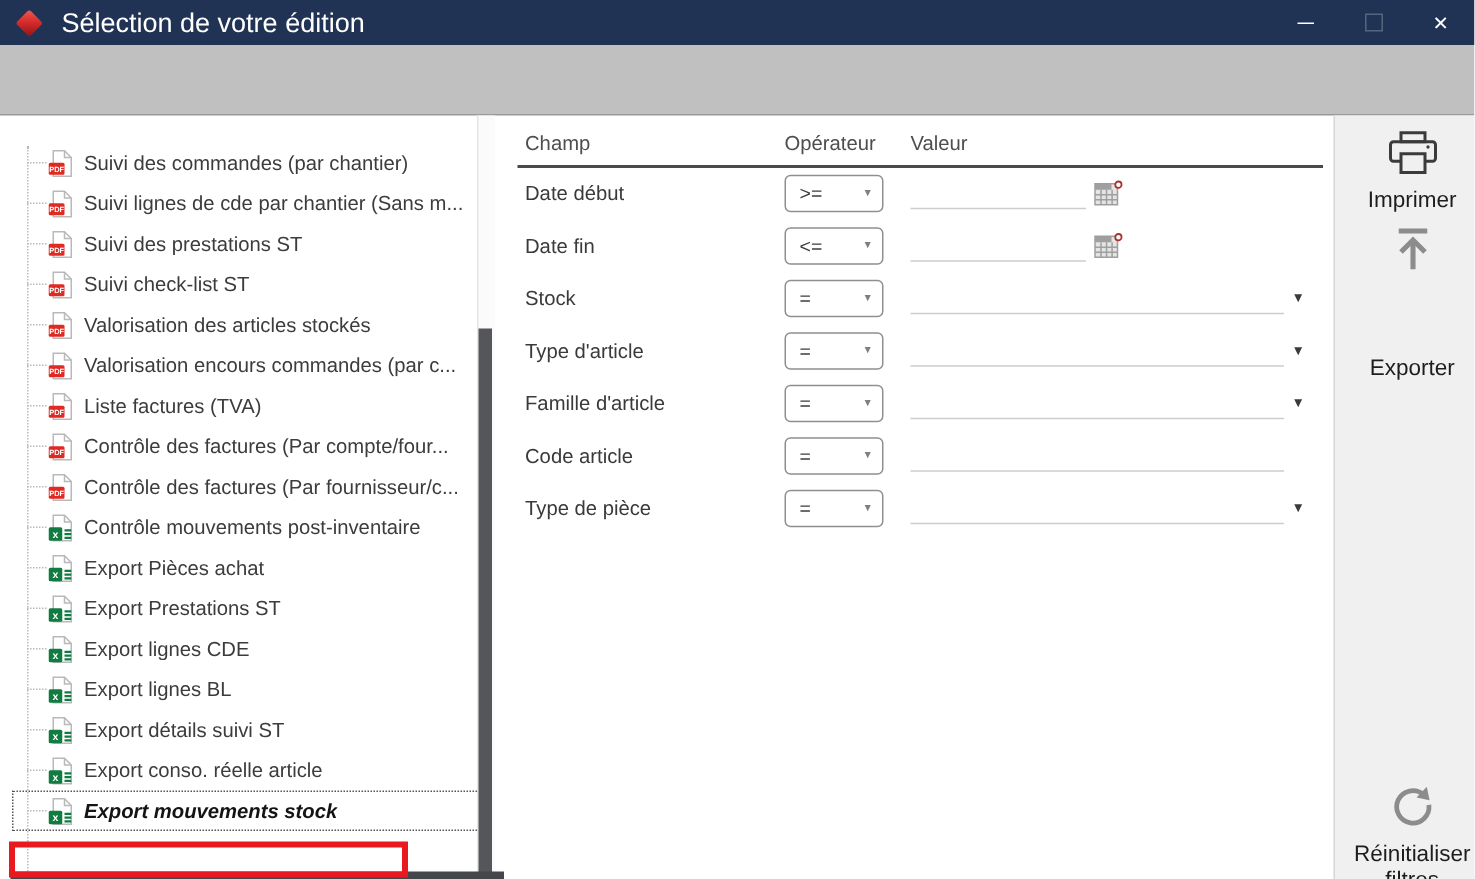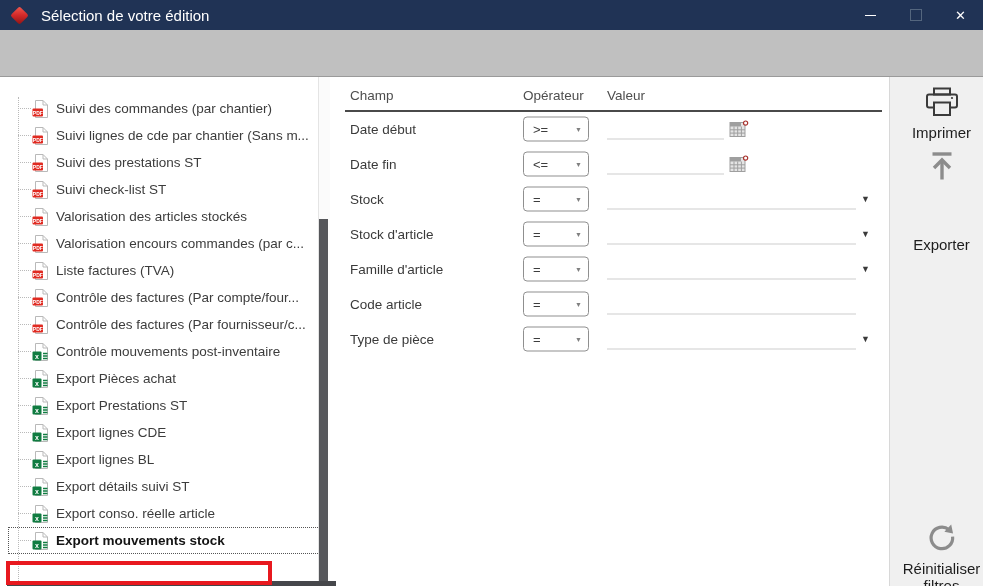--- a/index.html
+++ b/index.html
@@ -2,21 +2,21 @@
 <html><head>
 <meta charset="utf-8">
 <style>
   html, body { margin:0; padding:0; width:983px; height:586px; overflow:hidden; }
   body { position:relative; font-family:"Liberation Sans", sans-serif; background:#fff; }
 
   
   .titlebar { position:absolute; left:0; top:0; width:100%; height:30px; background:#203355; display:flex; align-items:center; z-index:20; }
   .logo { width:13px; height:13px; margin-left:13px; transform:rotate(45deg); border-radius:2px;
           background:linear-gradient(135deg,#f05a50 0%, #d32a2a 48%, #8e1414 100%); flex:0 0 auto; }
-  .win-title { color:#ffffff; font-size:15px; margin-left:15px; }
+  .win-title { color:#ffffff; font-size:18px; margin-left:15px; }
   .win-controls { margin-left:auto; display:flex; height:100%; }
   .wc { width:45px; height:100%; display:flex; align-items:center; justify-content:center; cursor:pointer; }
   .min-glyph { width:11px; height:0; border-top:1.5px solid #fff; display:block; }
   .max-glyph { width:10px; height:10px; border:1px solid #54667e; display:block; }
   .close-glyph { color:#fff; font-size:13px; line-height:13px; }
 
   
   .gray-band { position:absolute; left:0; top:30px; width:100%; height:46px; background:#c0c0c0; }
 
   
@@ -24,21 +24,21 @@
 
   
   .list-panel { position:absolute; left:8px; top:0; width:316px; height:100%; overflow:hidden;margin-top:20px; }
   .tree-vline { position:absolute; left:10px; top:0; height:574px; width:0; border-left:1px dotted #b9b9b9; }
   .list-items { margin-top:-2px; position:relative; }
   .list-item { position:relative; height:27px; display:flex; align-items:center; padding-left:24px; font-size:13.5px; color:#3c3c3c; white-space:nowrap; cursor:default; }
   .list-item::before { content:""; position:absolute; left:10px; top:13px; width:13px; border-top:1px dotted #b9b9b9; }
   .doc-icon { flex:0 0 auto; margin-right:7px; display:flex; }
   .item-label { overflow:hidden; }
   .list-item.selected { outline:1px dotted #555; outline-offset:-1px; width:312px; box-sizing:border-box; }
-  .list-item.selected .item-label { font-weight:bold; color:#141414; }
+  .list-item.selected .item-label { font-weight:bold; color:#141414;font-style:italic; }
 
   
   .vscroll-track { position:absolute; left:318px; top:0; width:11px; height:100%; border-left:1px solid #e4e4e4; background:#fbfbfb; }
   .vscroll-thumb { position:absolute; left:319px; top:142px; width:9px; height:367px; background:#55565a; z-index:4; }
   .hscroll-thumb { position:absolute; left:7px; top:504px; width:329px; height:5px; background:#46474b; z-index:4; }
 
   
   .red-box { position:absolute; left:6px; top:484px; width:266px; height:24px; border:4px solid #e8191f; box-sizing:border-box; z-index:6; pointer-events:none; }
 
   
@@ -360,21 +360,21 @@
       <span class="op-text">=</span>
       <span class="dd-arrow">▼</span>
     </div>
     <div class="val-area">
       <input class="value-input" type="text" value="" style="">
 
       <span class="combo-arrow">▼</span>
     </div>
   </div>
         <div class="filter-row">
-    <div class="f-label">Stock d'article</div>
+    <div class="f-label">Type d'article</div>
     <div class="op-dropdown">
       <span class="op-text">=</span>
       <span class="dd-arrow">▼</span>
     </div>
     <div class="val-area">
       <input class="value-input" type="text" value="" style="">
 
       <span class="combo-arrow">▼</span>
     </div>
   </div>

